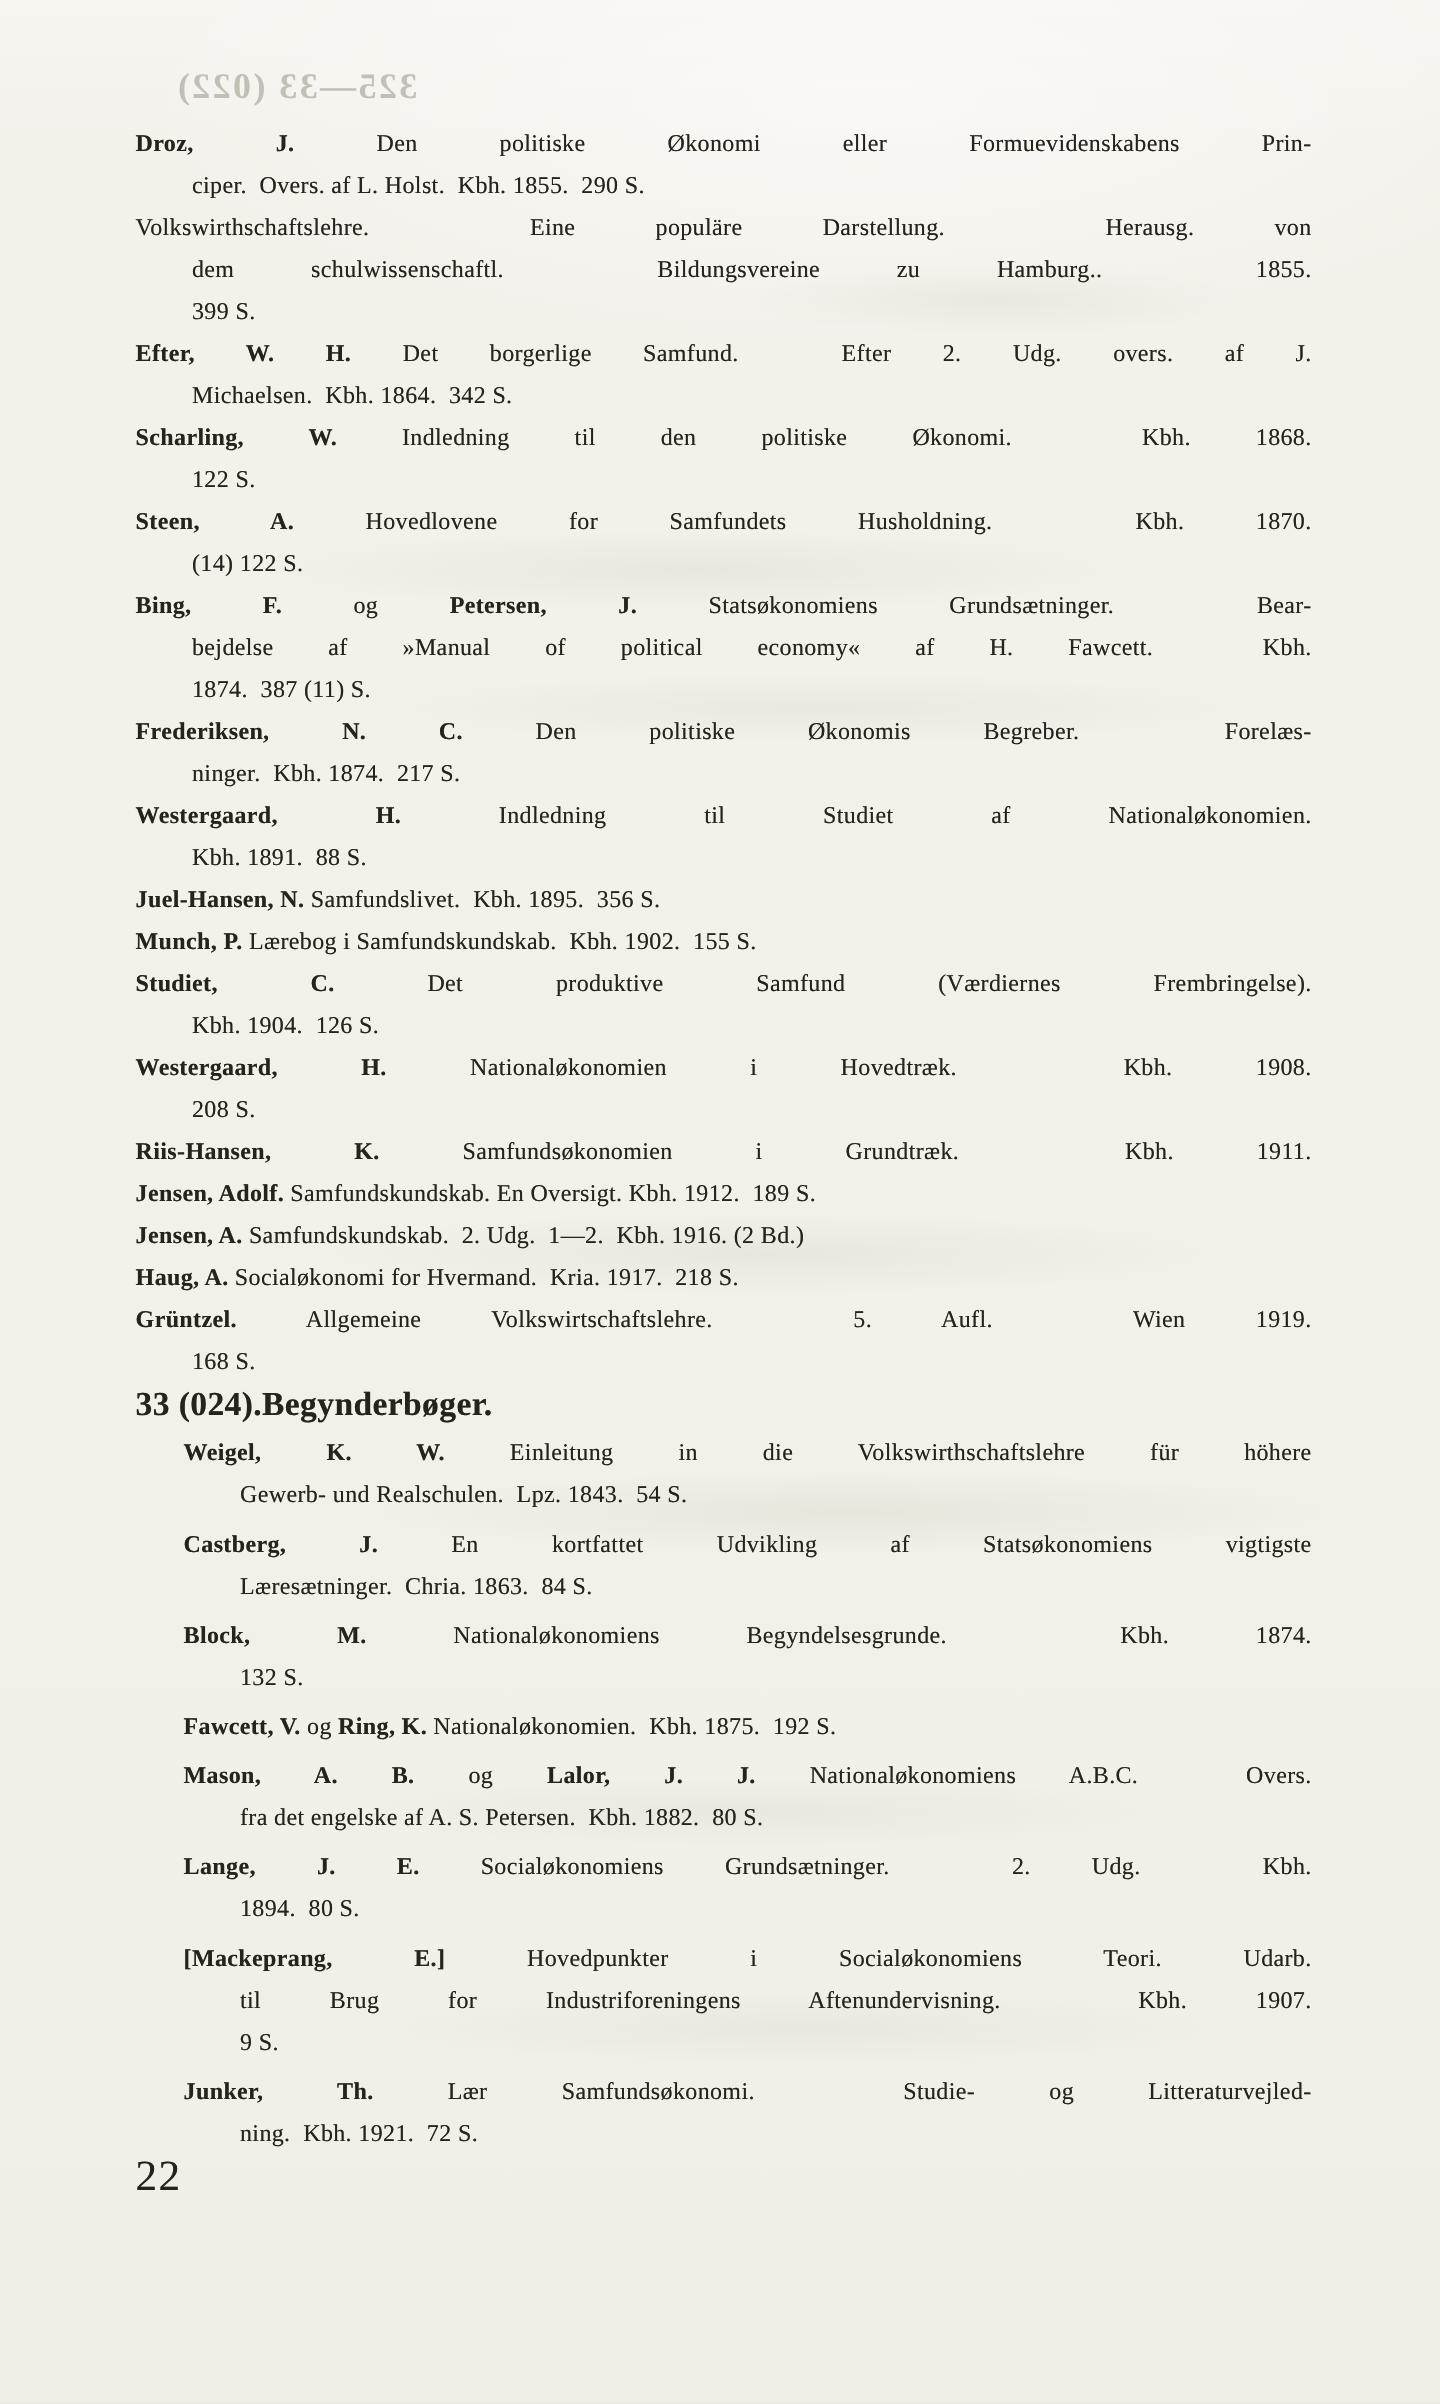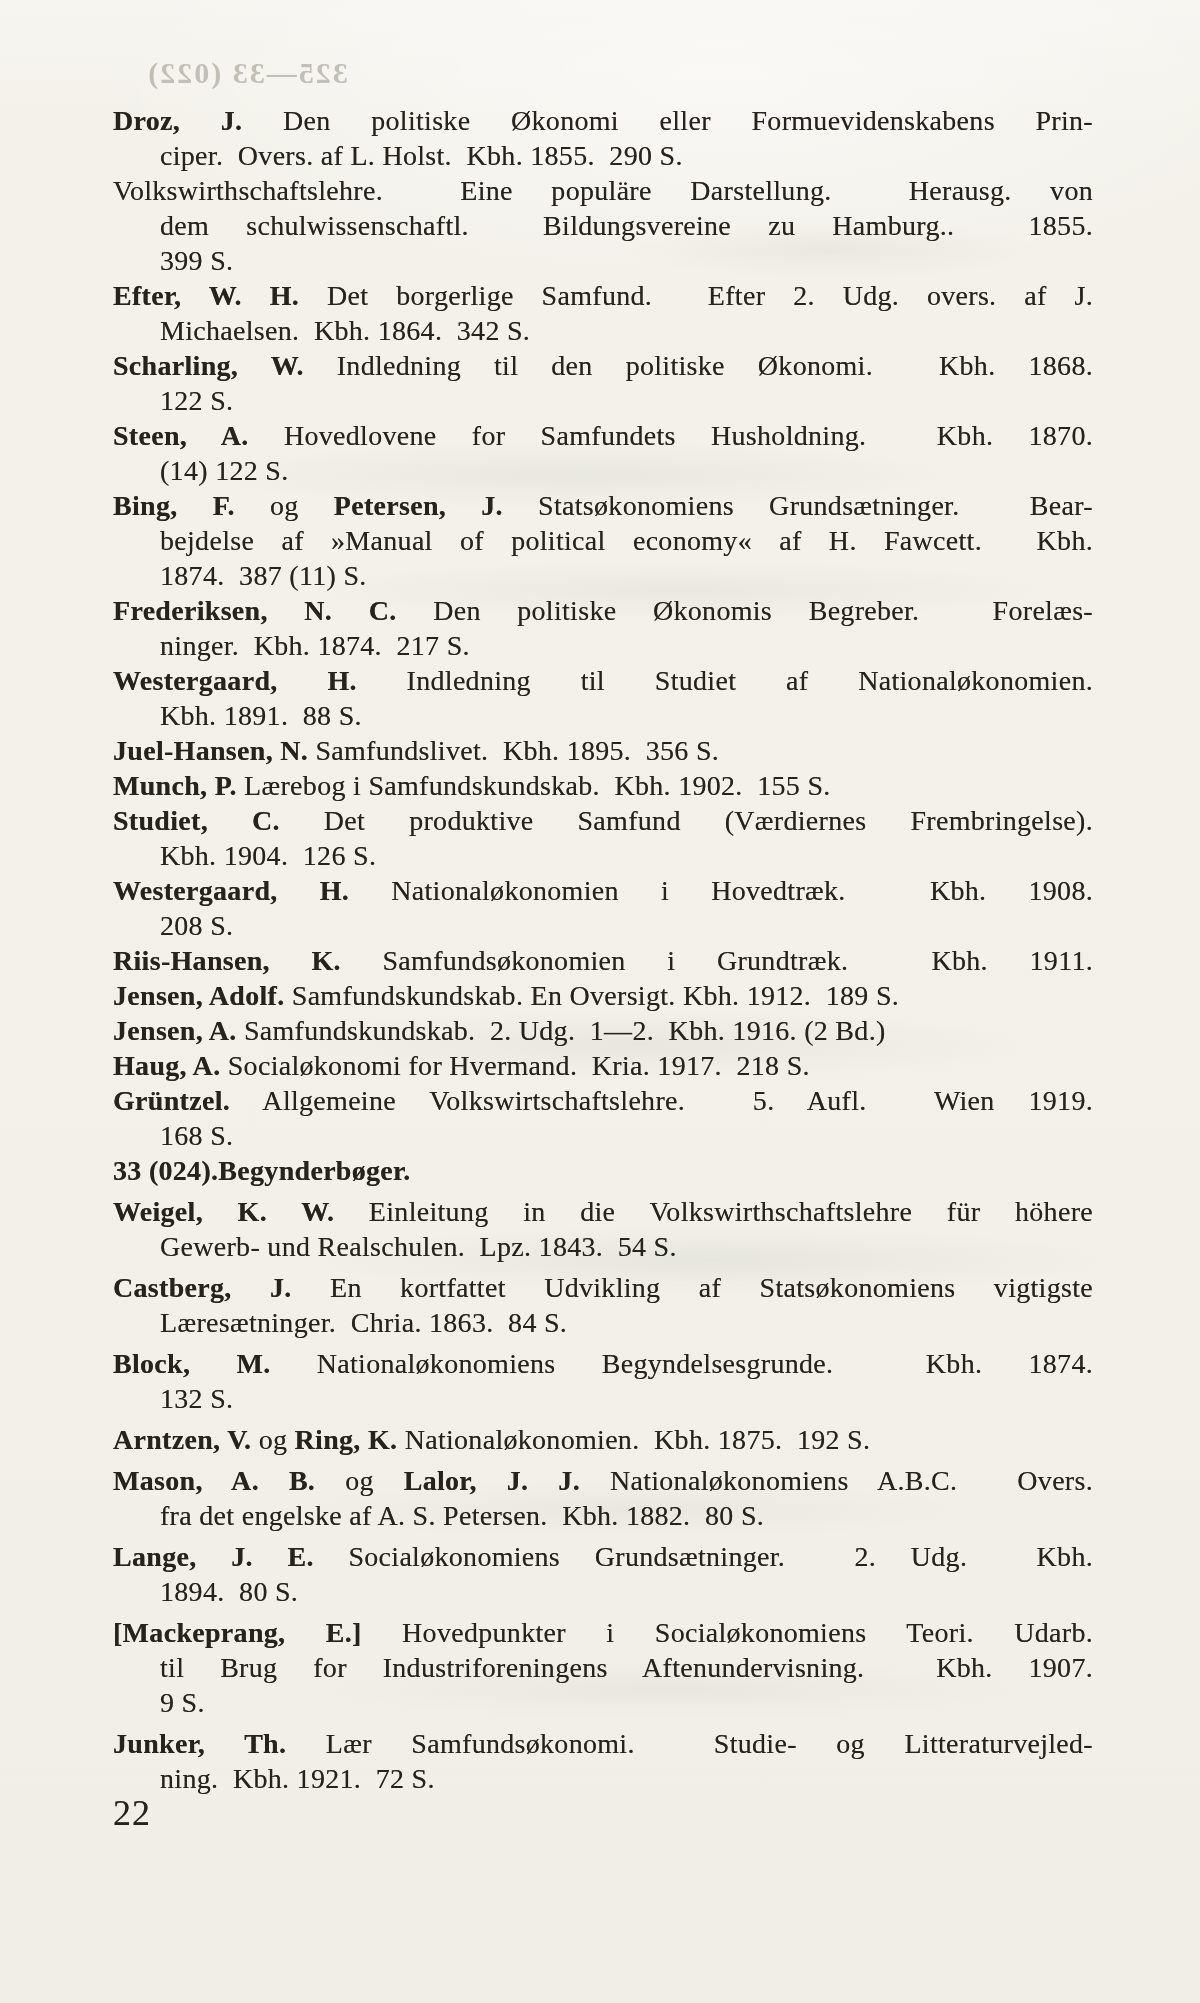--- a/index.html
+++ b/index.html
@@ -33,37 +33,37 @@
     transform:scaleX(-1);
     filter:blur(0.6px);
     text-align:center;
   }
 
   .content {
     position:absolute; left:113px; top:103px; width:980px;
   }
 
   .bib-line {
-    font-size:28px; line-height:35px; height:35px;
+    font-size:20px; line-height:35px; height:35px;
     letter-spacing:0.3px;
     white-space:nowrap;
     text-shadow:0 0 0.5px rgba(40,34,26,0.55);
   }
   .bib-line.cont { padding-left:47px; }
   .bib-line.just { text-align:justify; text-align-last:justify; }
   .bib-line b { font-weight:700; }
 
   .section-header {
     display:flex; justify-content:flex-start;
     font-size:28px; line-height:35px; height:35px;
     font-weight:700; letter-spacing:0.3px;
     text-shadow:0 0 0.5px rgba(40,34,26,0.55);
   }
 
-  .bib-section-2 .bib-entry { margin-top:6px; }
+  .bib-section-2 .bib-entry { margin-top:6px;margin-left:40px; }
 
   .page-number {
     text-align:left;
     font-size:36px; line-height:35px;
     letter-spacing:1px;
     text-shadow:0 0 0.5px rgba(40,34,26,0.55);
   }
 </style>
 </head>
 <body>
@@ -161,21 +161,21 @@
         </div>
         <div class="bib-entry">
           <div class="bib-line just"><b>Castberg, J.</b><span> En kortfattet Udvikling af Statsøkonomiens vigtigste</span></div>
           <div class="bib-line cont"><span>Læresætninger.&nbsp; Chria. 1863.&nbsp; 84 S.</span></div>
         </div>
         <div class="bib-entry">
           <div class="bib-line just"><b>Block, M.</b><span> Nationaløkonomiens Begyndelsesgrunde.&nbsp; Kbh. 1874.</span></div>
           <div class="bib-line cont"><span>132 S.</span></div>
         </div>
         <div class="bib-entry">
-          <div class="bib-line"><b>Arntzen, V.</b><span> og </span><b>Ring, K.</b><span> Nationaløkonomien.&nbsp; Kbh. 1875.&nbsp; 192 S.</span></div>
+          <div class="bib-line"><b>Fawcett, V.</b><span> og </span><b>Ring, K.</b><span> Nationaløkonomien.&nbsp; Kbh. 1875.&nbsp; 192 S.</span></div>
         </div>
         <div class="bib-entry">
           <div class="bib-line just"><b>Mason, A. B.</b><span> og </span><b>Lalor, J. J.</b><span> Nationaløkonomiens A.B.C.&nbsp; Overs.</span></div>
           <div class="bib-line cont"><span>fra det engelske af A. S. Petersen.&nbsp; Kbh. 1882.&nbsp; 80 S.</span></div>
         </div>
         <div class="bib-entry">
           <div class="bib-line just"><b>Lange, J. E.</b><span> Socialøkonomiens Grundsætninger.&nbsp; 2. Udg.&nbsp; Kbh.</span></div>
           <div class="bib-line cont"><span>1894.&nbsp; 80 S.</span></div>
         </div>
         <div class="bib-entry">

